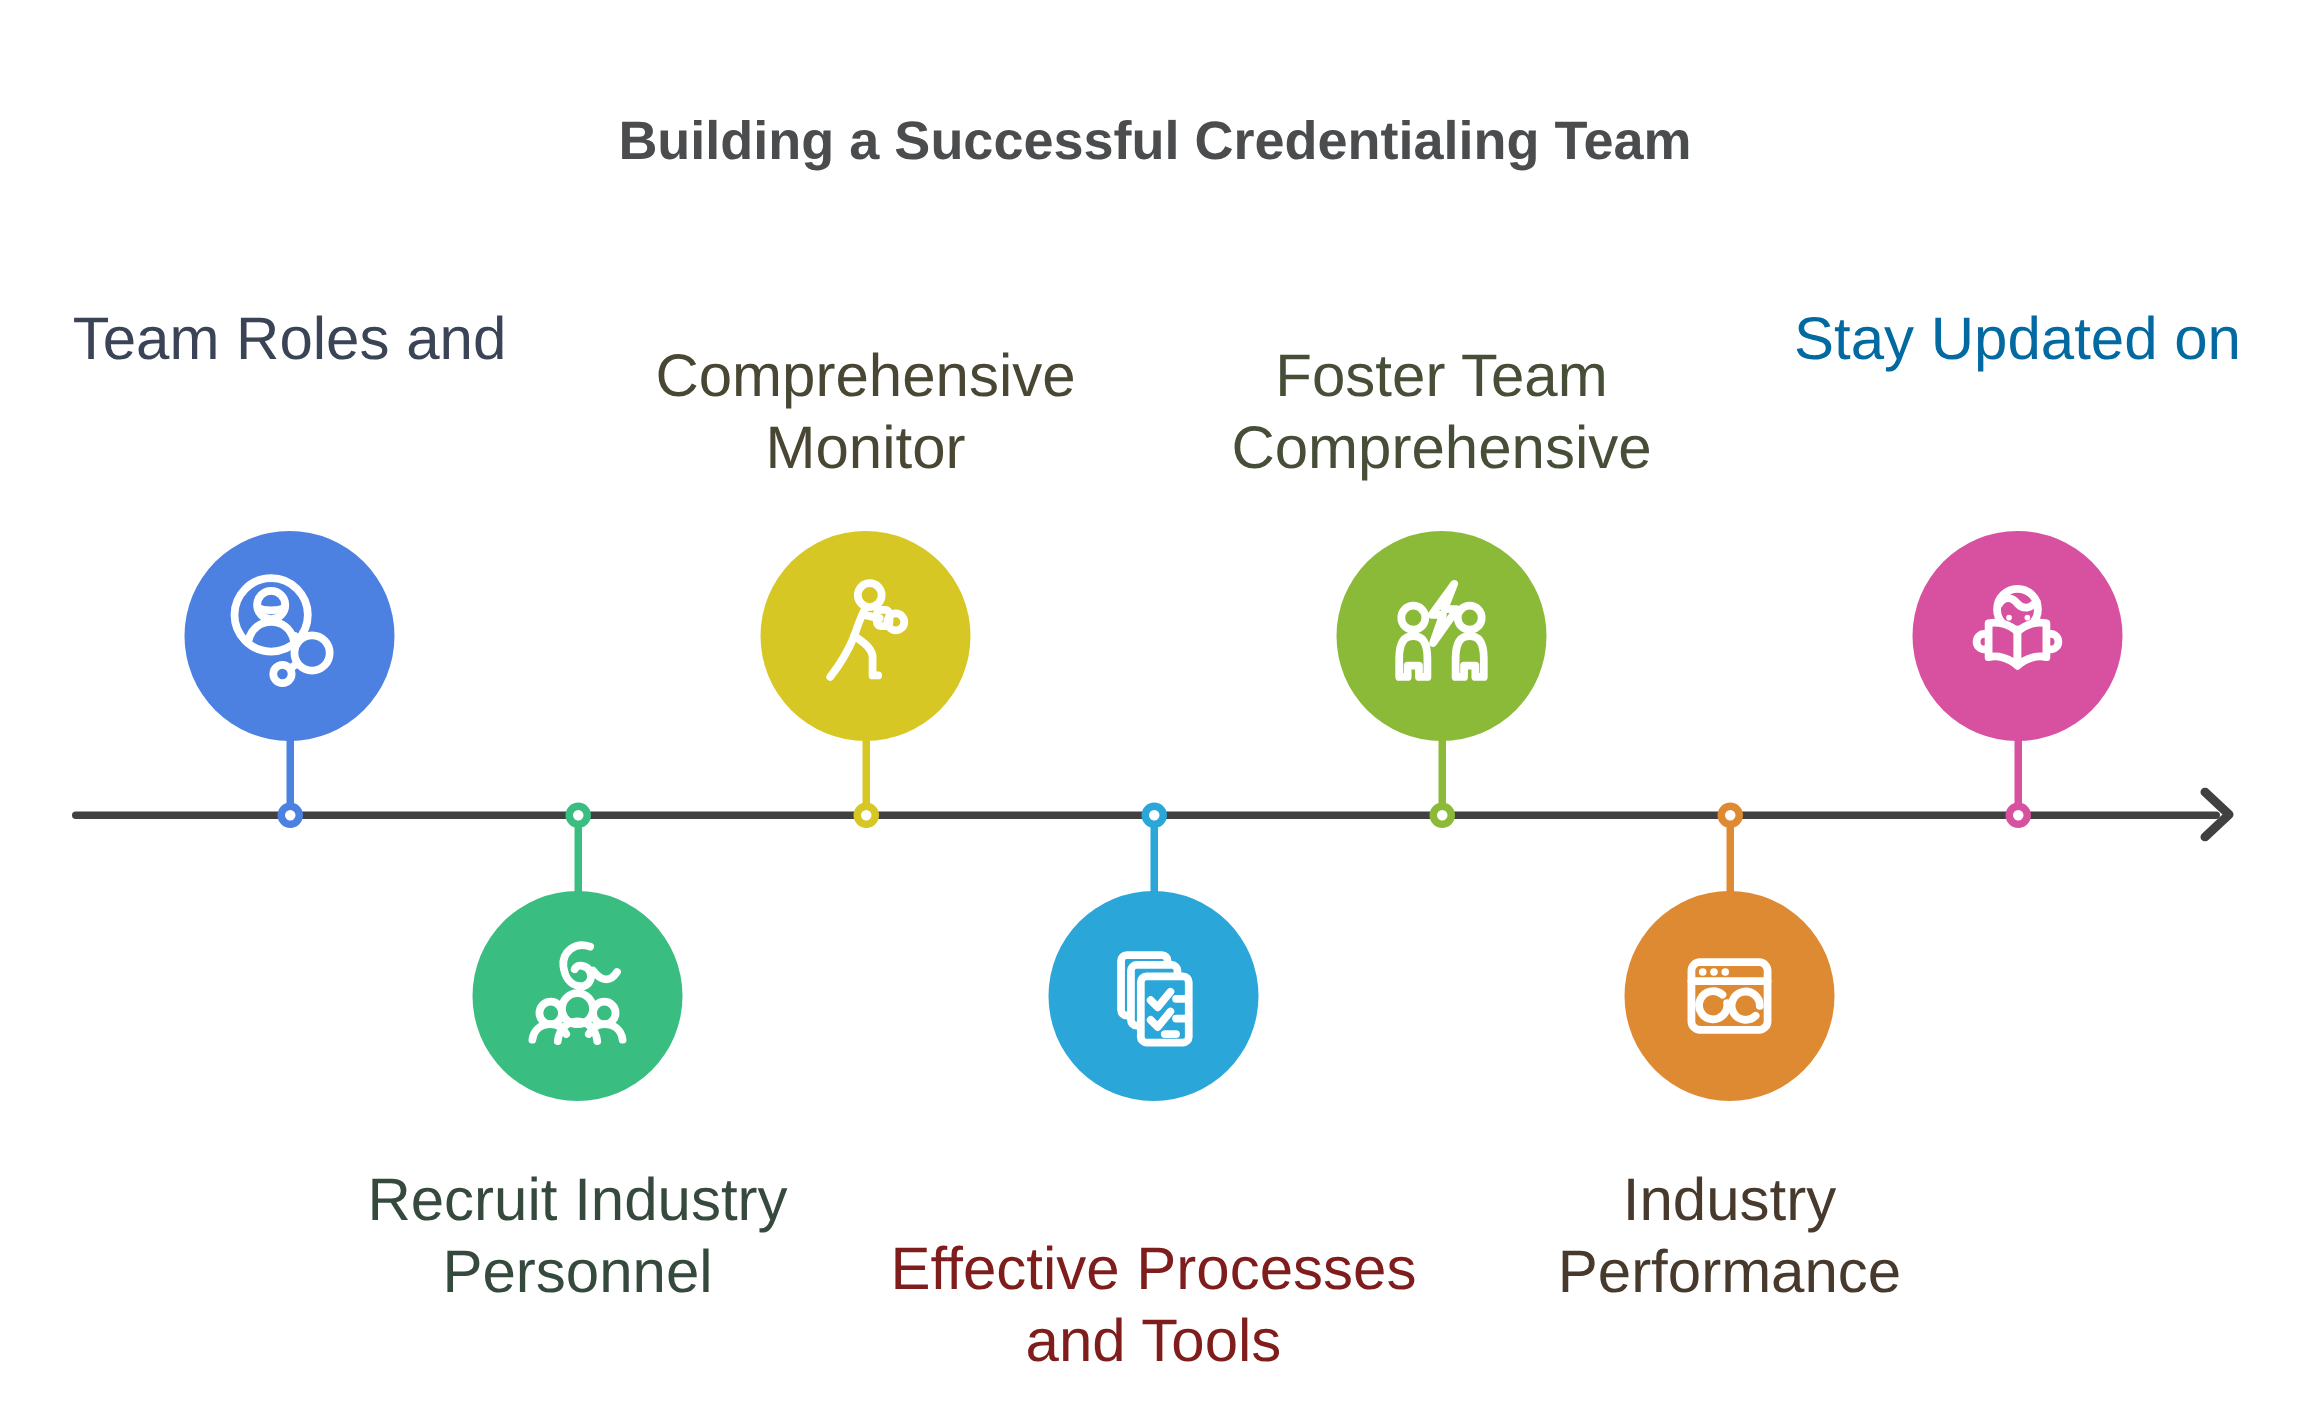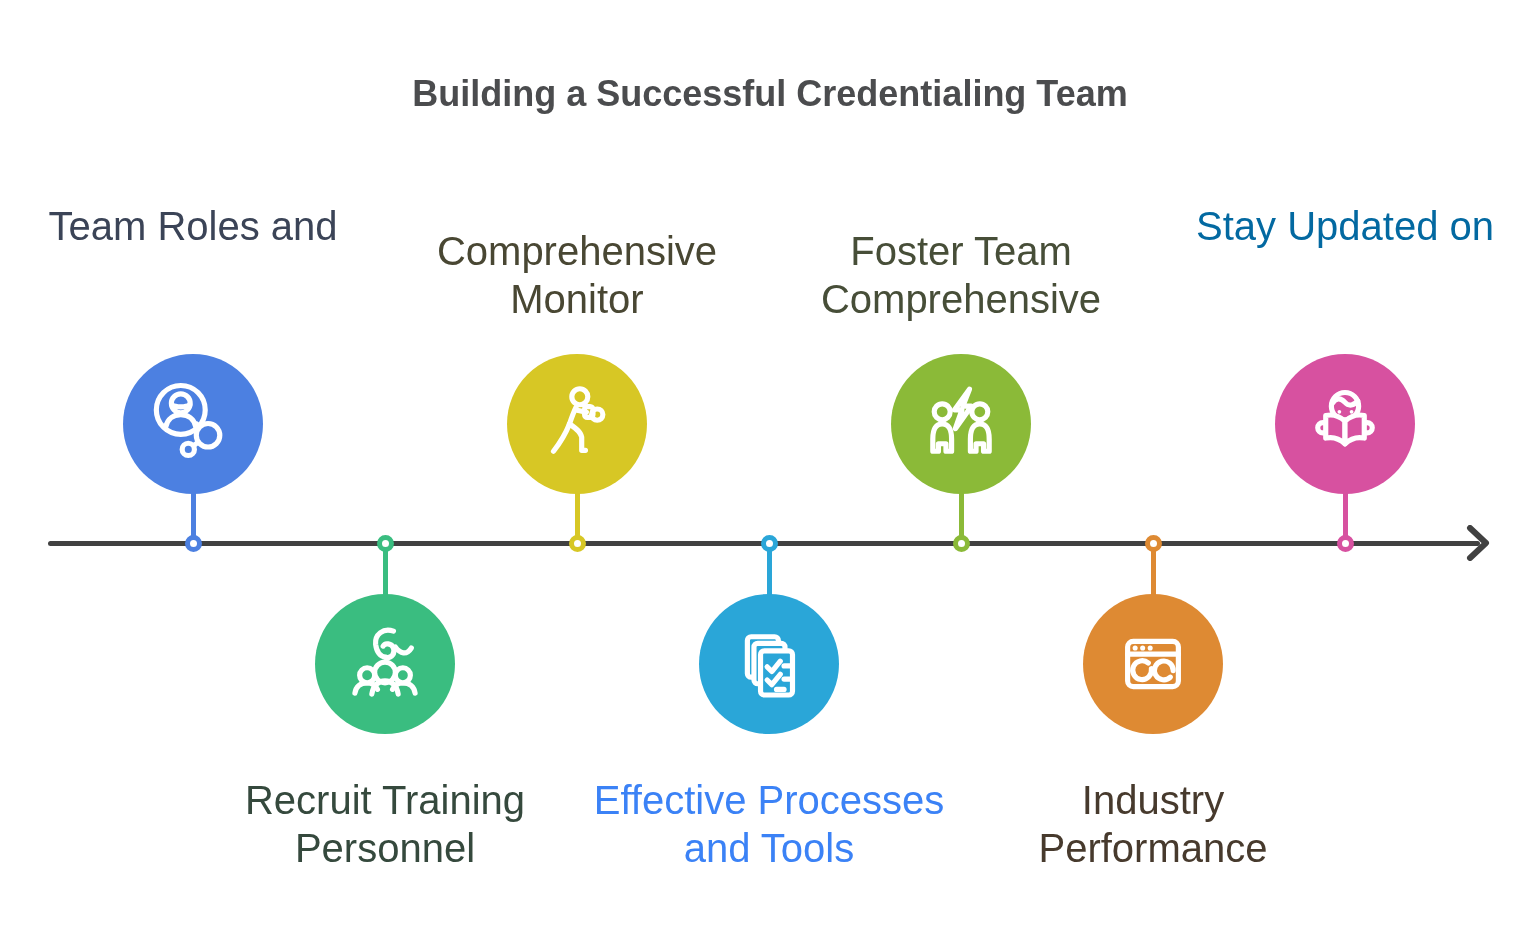--- a/index.html
+++ b/index.html
@@ -66,21 +66,21 @@
         <circle class="st fill" cx="66" cy="62" r="12.5"></circle>
         <circle class="st fill" cx="45" cy="77" r="6.5"></circle>
       </svg>
     </div>
     <div class="stem"></div>
     <div class="dot"></div>
   </div>
 
   <div class="item bottom" style="--cx: 385px; --accent: #3abd80;">
     <div class="label" style="color: rgb(53, 73, 61);">
-      <span>Recruit Training</span>
+      <span>Recruit Industry</span>
       <span>Personnel</span>
     </div>
     <div class="bubble">
       <svg class="ic" viewBox="0 0 100 100">
         <path class="st" d="M59,15 C48,11 39,19 40,29 C41,37 45,42 51,43"></path>
         <path class="st" d="M51,43 C57,44 61,39 59,33 C57,28 50,27 48,31"></path>
         <path class="st" d="M61,32 C66,39 73,41 78,33"></path>
         <path class="st" d="M18,81 C19,74 24,70 31,70 C36,70 40,73 42,77"></path>
         <path class="st" d="M58,77 C60,73 64,70 69,70 C76,70 81,74 82,81"></path>
         <circle class="st fill" cx="31" cy="62" r="8"></circle>
@@ -107,21 +107,21 @@
         <circle class="st" cx="71.5" cy="40" r="6"></circle>
         <path class="st" d="M42,50 C38,60 32,70 25,79"></path>
         <path class="st" d="M42,50 C48,54 54,58 55,64 L55,78 L59,78"></path>
       </svg>
     </div>
     <div class="stem"></div>
     <div class="dot"></div>
   </div>
 
   <div class="item bottom" style="--cx: 769px; --accent: #2aa6d8;">
-    <div class="label" style="color: #3b82f6;">
+    <div class="label" style="color: #7f1d1d; margin-top: 46px;">
       <span>Effective Processes</span>
       <span>and Tools</span>
     </div>
     <div class="bubble">
       <svg class="ic" viewBox="0 0 100 100">
         <rect class="st" x="27" y="21" width="33" height="43" rx="4"></rect>
         <rect class="st fill" x="34" y="28" width="33" height="43" rx="4"></rect>
         <rect class="st fill" x="41" y="36" width="34" height="47" rx="4"></rect>
         <polyline class="st" points="48,53 53,58 62,47"></polyline>
         <line class="st" x1="66" y1="52" x2="74" y2="52"></line>

